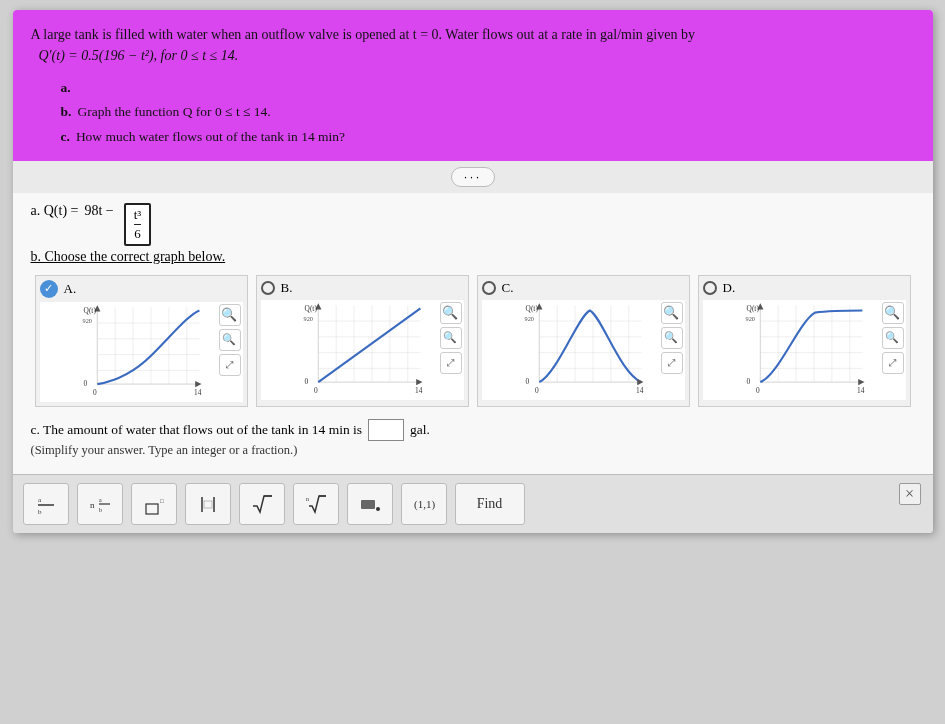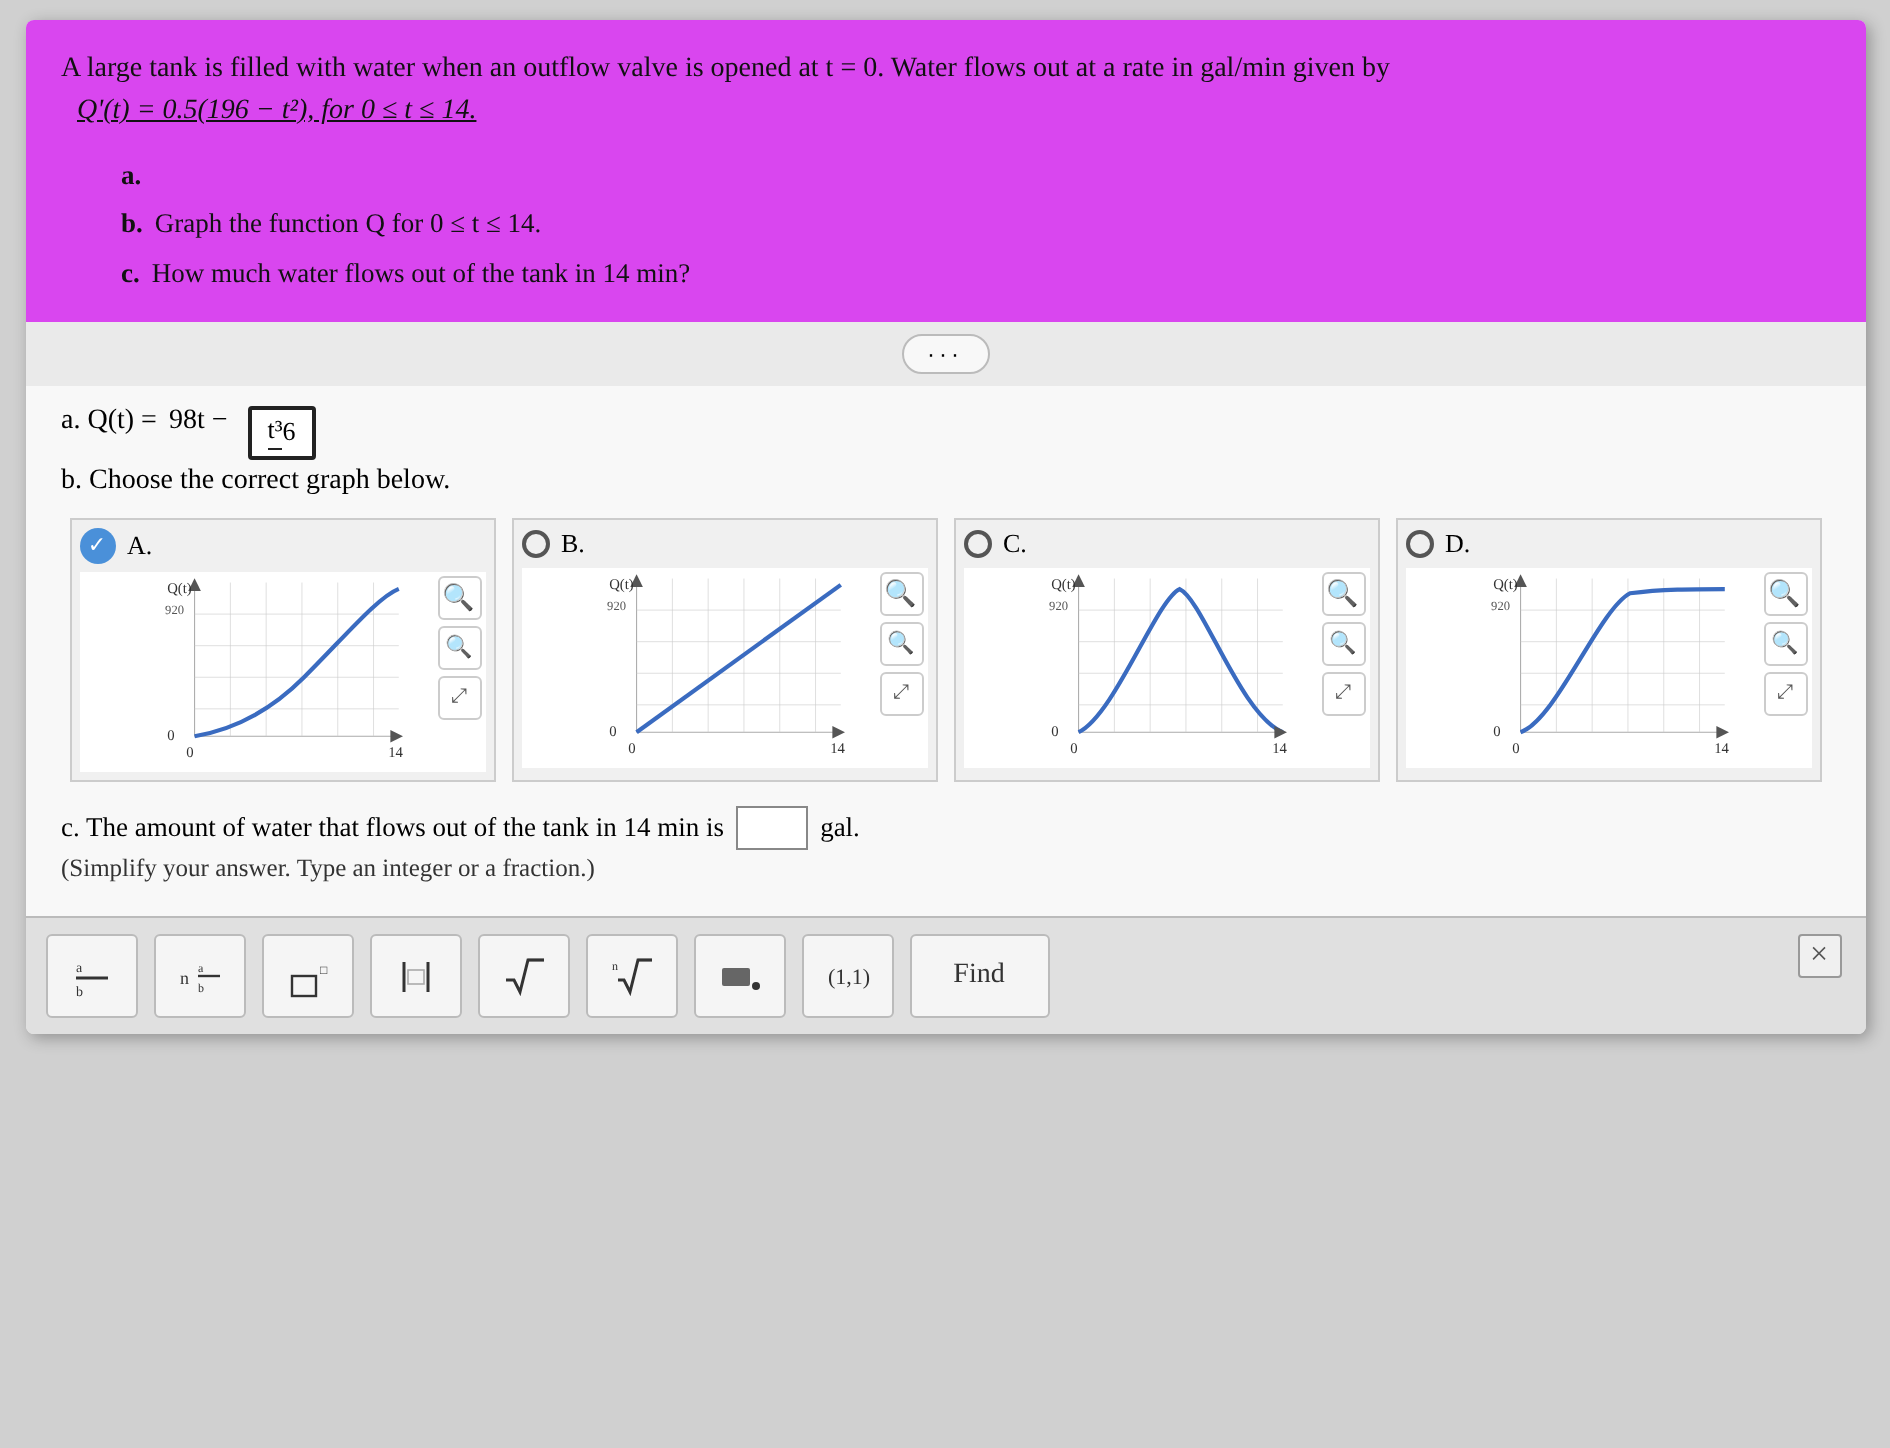--- a/index.html
+++ b/index.html
@@ -61,21 +61,21 @@
       padding: 10px 18px 6px 18px;
     }
     .answer-a {
       font-size: 14px;
       margin-bottom: 3px;
       display: flex;
       gap: 6px;
     }
     .answer-a .fraction-box {
       display: inline-flex;
-      flex-direction: row;
+      flex-direction: column;
       align-items: center;
       border: 2px solid #222;
       padding: 2px 8px;
       border-radius: 2px;
       font-size: 13px;
       background: white;
       margin-left: 4px;
     }
     .answer-a .fraction-box .numerator {
       border-bottom: 1px solid #222;
@@ -85,20 +85,21 @@
       text-align: center;
     }
     .answer-a .fraction-box .denominator {
       text-align: center;
       width: 100%;
     }
     .choose-graph {
       font-size: 14px;
       font-weight: normal;
       margin-bottom: 10px;
+      text-decoration: underline;
     }
     .graphs-row {
       display: flex;
       gap: 8px;
       margin-bottom: 12px;
       padding: 0 4px;
     }
     .graph-option {
       flex: 1;
       background: #f0f0f0;
@@ -246,21 +247,21 @@
   </style>
 </head>
 <body>
 
 <div class="main-container">
 
   <div class="problem-text">
     <p>
       A large tank is filled with water when an outflow valve is opened at t = 0. Water flows out at a rate in gal/min given by
       <br>
-      <span style="font-style:italic; margin-left:8px;text-decoration:underline;">
+      <span style="font-style:italic; margin-left:8px;">
         Q'(t) = 0.5(196 − t²), for 0 ≤ t ≤ 14.
       </span>
     </p>
     <div class="sub-parts" style="margin-top:6px;">
       <div class="part">
         <span class="part-label">a.</span>
       </div>
       <div class="part">
         <span class="part-label">b.</span>
         <span>Graph the function Q for 0 ≤ t ≤ 14.</span>

